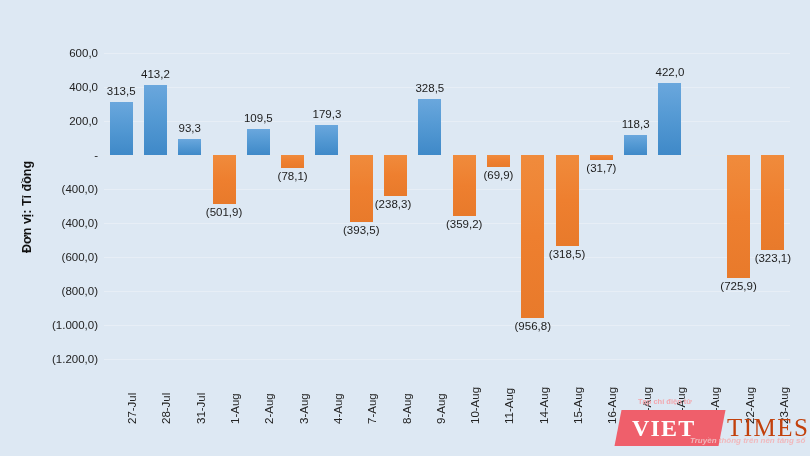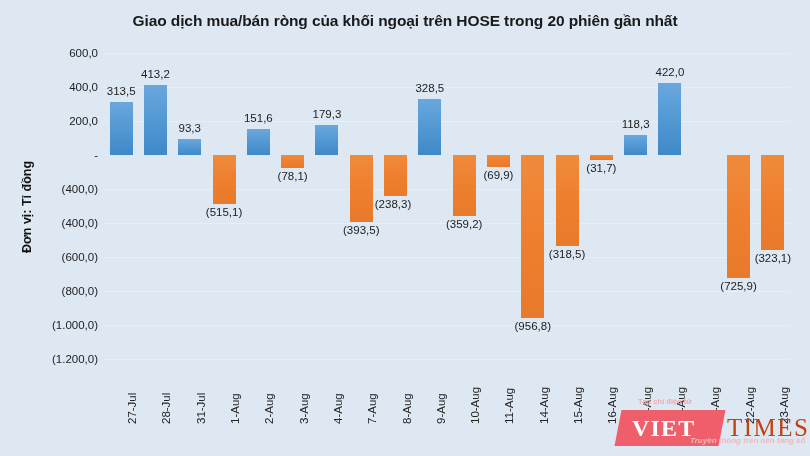--- a/index.html
+++ b/index.html
@@ -113,21 +113,20 @@
   #wm-bottom-text{
     position:absolute;left:76px;top:38px;
     font-size:8px;color:#f0b9bd;font-style:italic;font-weight:bold;
   }
 </style>
 </head>
 <body>
 
 <div id="chart-root">
 
-  <div id="chart-title">Giao dịch mua/bán ròng của khối ngoại trên HOSE trong 20 phiên gần nhất</div>
 
   <div id="yaxis-title">Đơn vị: Tỉ đồng</div>
 
   <div id="ylabels">
       <div class="ytick" style="top: 0px;">600,0</div>
       <div class="ytick" style="top: 34px;">400,0</div>
       <div class="ytick" style="top: 68px;">200,0</div>
       <div class="ytick" style="top: 102px;">-</div>
       <div class="ytick" style="top: 136px;">(400,0)</div>
       <div class="ytick" style="top: 170px;">(400,0)</div>
@@ -168,22 +167,22 @@
         <div class="bar neg" style="left: 485.85px; top: 102px; height: 5.389px;"></div>
         <div class="bar pos" style="left: 520.15px; top: 81.889px; height: 20.111px;"></div>
         <div class="bar pos" style="left: 554.45px; top: 30.26px; height: 71.74px;"></div>
         <div class="bar neg" style="left: 623.05px; top: 102px; height: 123.403px;"></div>
         <div class="bar neg" style="left: 657.35px; top: 102px; height: 95.013px;"></div>
       </div>
     <div id="labels">
         <div class="dlabel" style="left: -19.85px; top: 31.705px;">313,5</div>
         <div class="dlabel" style="left: 14.45px; top: 14.756px;">413,2</div>
         <div class="dlabel" style="left: 48.75px; top: 69.139px;">93,3</div>
-        <div class="dlabel" style="left: 83.05px; top: 152.637px;">(515,1)</div>
-        <div class="dlabel" style="left: 117.35px; top: 59.228px;">151,6</div>
+        <div class="dlabel" style="left: 83.05px; top: 152.637px;">(501,9)</div>
+        <div class="dlabel" style="left: 117.35px; top: 59.228px;">109,5</div>
         <div class="dlabel" style="left: 151.65px; top: 117.277px;">(78,1)</div>
         <div class="dlabel" style="left: 185.95px; top: 54.519px;">179,3</div>
         <div class="dlabel" style="left: 220.25px; top: 170.895px;">(393,5)</div>
         <div class="dlabel" style="left: 252px; top: 144.511px;">(238,3)</div>
         <div class="dlabel" style="left: 288.85px; top: 29.155px;">328,5</div>
         <div class="dlabel" style="left: 323.15px; top: 165.064px;">(359,2)</div>
         <div class="dlabel" style="left: 357.45px; top: 115.883px;">(69,9)</div>
         <div class="dlabel" style="left: 391.75px; top: 266.656px;">(956,8)</div>
         <div class="dlabel" style="left: 426.05px; top: 194.712px;">(318,5)</div>
         <div class="dlabel" style="left: 460.35px; top: 109.389px;">(31,7)</div>

